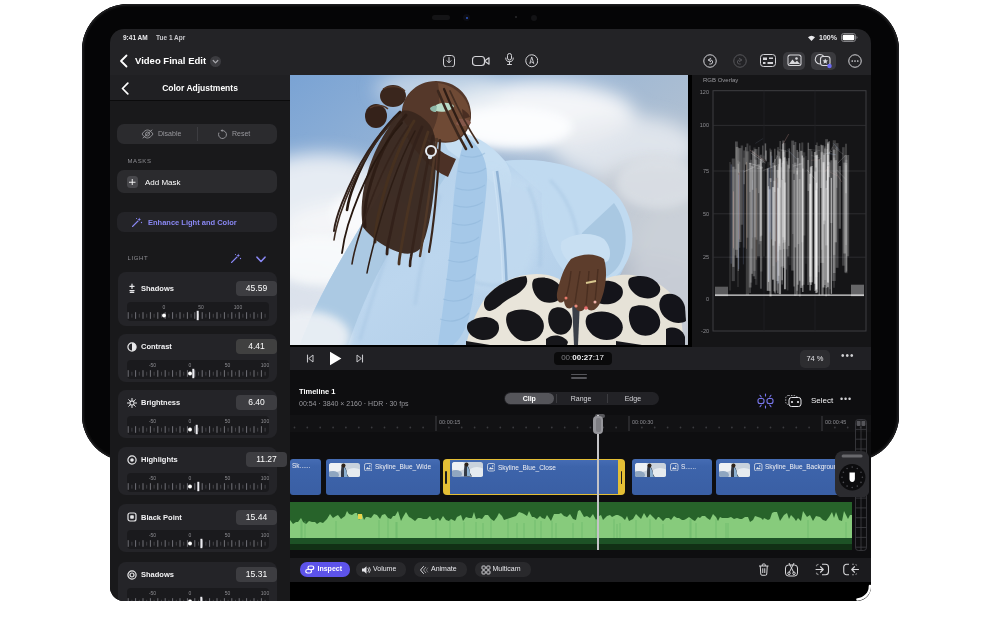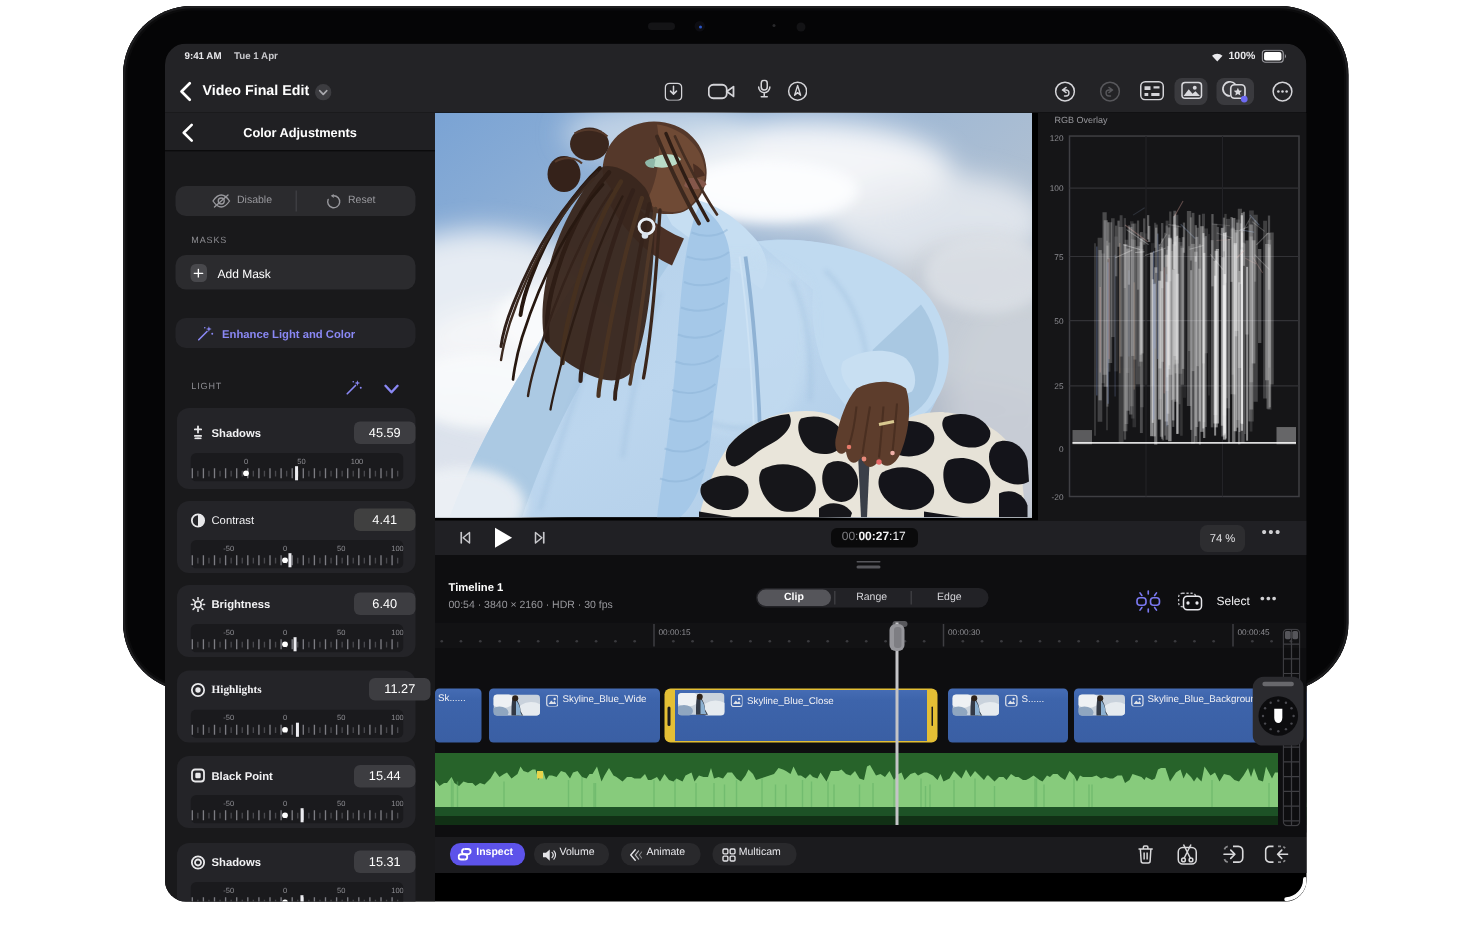--- a/index.html
+++ b/index.html
@@ -193,21 +193,21 @@
         <text x="74" y="7" font-size="5" fill="#8e8e93" text-anchor="middle" font-family="Liberation Sans">50</text>
         <text x="111" y="7" font-size="5" fill="#8e8e93" text-anchor="middle" font-family="Liberation Sans">100</text>
         <circle cx="37" cy="13.5" r="1.9" fill="#fff"></circle>
         <rect x="69.7" y="8.8" width="2" height="9.4" fill="#ececf0"></rect>
       </svg>
     <div class="abs" style="left:8px;top:305px;width:159px;height:48px;border-radius:8px;background:#242428;"></div>
     <svg class="abs" style="left:17px;top:313px;" width="10" height="10" viewBox="0 0 10 10">
         <circle cx="5" cy="5" r="4.1" fill="none" stroke="#e8e8ea" stroke-width="1.2"></circle>
         <path d="M5 0.9 A4.1 4.1 0 0 1 5 9.1 Z" fill="#e8e8ea"></path>
       </svg>
-    <div class="txt" style="left:31px;top:313.5px;font-size:7.5px;font-weight:400;color:#f2f2f4;">Contrast</div>
+    <div class="txt" style="left:31px;top:313.5px;font-size:7.5px;font-weight:700;color:#f2f2f4;">Contrast</div>
     <div class="abs" style="left:126px;top:310.5px;width:41px;height:15px;border-radius:4px;background:#404040;text-align:center;line-height:15px;font-size:8.5px;color:#fff;">4.41</div>
     <svg class="abs" style="left:16.5px;top:331px;" width="142" height="19" viewBox="0 0 142 19">
         <rect x="0" y="0" width="142" height="19" rx="4" fill="#1a1a1d"></rect>
         <path d="M1.2 10.2V16.8" stroke="#7c7c82" stroke-width="0.9"></path>
         <path d="M4.9 11.8V15.6" stroke="#48484d" stroke-width="0.9"></path>
         <path d="M8.6 10.2V16.8" stroke="#7c7c82" stroke-width="0.9"></path>
         <path d="M12.3 11.8V15.6" stroke="#48484d" stroke-width="0.9"></path>
         <path d="M16.0 10.2V16.8" stroke="#7c7c82" stroke-width="0.9"></path>
         <path d="M19.7 11.8V15.6" stroke="#48484d" stroke-width="0.9"></path>
         <path d="M23.4 10.2V16.8" stroke="#7c7c82" stroke-width="0.9"></path>
@@ -310,21 +310,21 @@
         <text x="100.5" y="7" font-size="5" fill="#8e8e93" text-anchor="middle" font-family="Liberation Sans">50</text>
         <text x="138" y="7" font-size="5" fill="#8e8e93" text-anchor="middle" font-family="Liberation Sans">100</text>
         <circle cx="63" cy="13.5" r="1.9" fill="#fff"></circle>
         <rect x="68.7" y="8.8" width="2" height="9.4" fill="#ececf0"></rect>
       </svg>
     <div class="abs" style="left:8px;top:418px;width:159px;height:48px;border-radius:8px;background:#242428;"></div>
     <svg class="abs" style="left:17px;top:426px;" width="10" height="10" viewBox="0 0 10 10">
         <circle cx="5" cy="5" r="4.1" fill="none" stroke="#e8e8ea" stroke-width="1.2"></circle>
         <circle cx="5" cy="5" r="1.8" fill="#e8e8ea"></circle>
       </svg>
-    <div class="txt" style="left:31px;top:426.5px;font-size:7.5px;font-weight:600;color:#f2f2f4;font-family:Liberation Serif, serif;">Highlights</div>
+    <div class="txt" style="left:31px;top:426.5px;font-size:7.5px;font-weight:600;color:#f2f2f4;">Highlights</div>
     <div class="abs" style="left:136px;top:423.5px;width:41px;height:15px;border-radius:4px;background:#3d3d41;text-align:center;line-height:15px;font-size:8.5px;color:#fff;">11.27</div>
     <svg class="abs" style="left:16.5px;top:444px;" width="142" height="19" viewBox="0 0 142 19">
         <rect x="0" y="0" width="142" height="19" rx="4" fill="#1a1a1d"></rect>
         <path d="M1.2 10.2V16.8" stroke="#7c7c82" stroke-width="0.9"></path>
         <path d="M4.9 11.8V15.6" stroke="#48484d" stroke-width="0.9"></path>
         <path d="M8.6 10.2V16.8" stroke="#7c7c82" stroke-width="0.9"></path>
         <path d="M12.3 11.8V15.6" stroke="#48484d" stroke-width="0.9"></path>
         <path d="M16.0 10.2V16.8" stroke="#7c7c82" stroke-width="0.9"></path>
         <path d="M19.7 11.8V15.6" stroke="#48484d" stroke-width="0.9"></path>
         <path d="M23.4 10.2V16.8" stroke="#7c7c82" stroke-width="0.9"></path>

